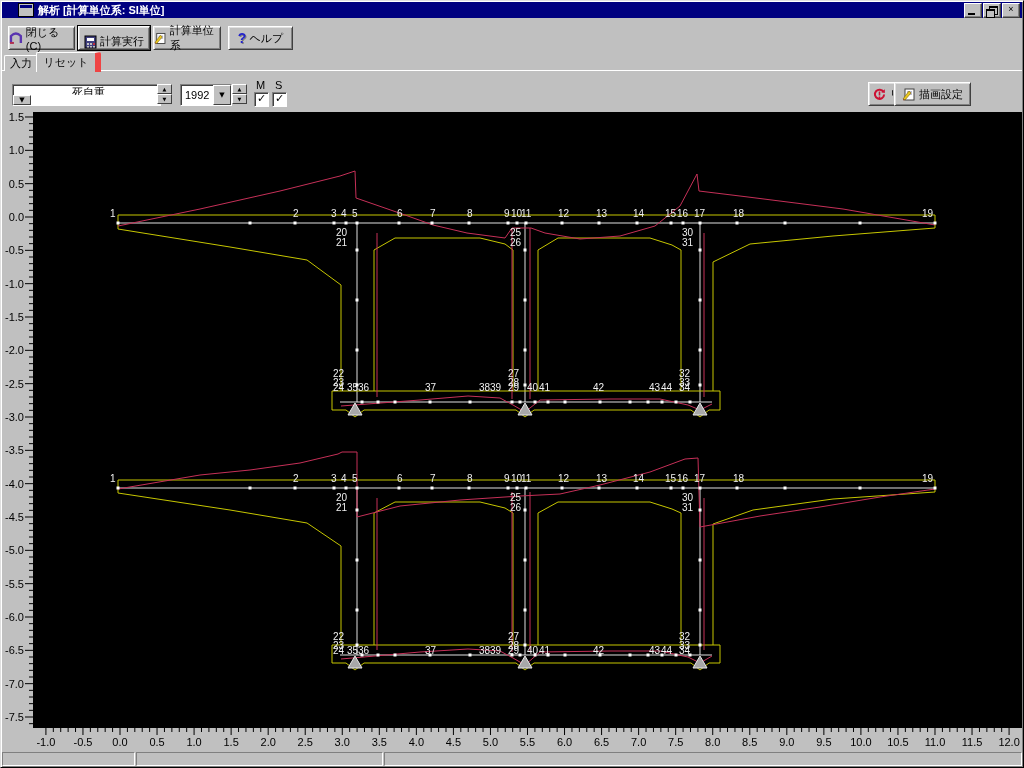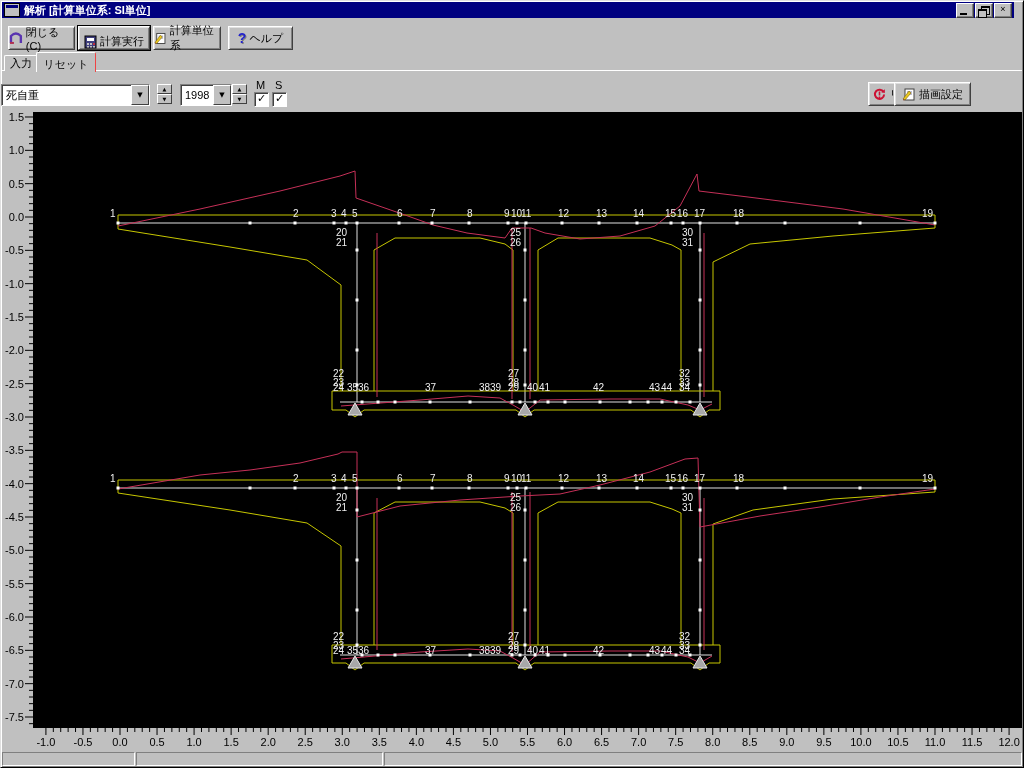--- a/index.html
+++ b/index.html
@@ -2,39 +2,39 @@
 <html><head>
 <meta charset="utf-8">
 <style>
   html,body{margin:0;padding:0;}
   body{width:1024px;height:768px;position:relative;background:#c0c0c0;
        font-family:"Liberation Sans","DejaVu Sans",sans-serif;overflow:hidden;
        -webkit-font-smoothing:none;}
   .win{position:absolute;inset:0;border-top:1px solid #dfdfdf;border-left:1px solid #dfdfdf;
        border-right:1px solid #000;border-bottom:1px solid #000;
        box-shadow:inset 1px 1px 0 #fff, inset -1px -1px 0 #808080;}
-  .titlebar{position:absolute;left:2px;top:2px;right:10px;height:16px;background:#000080;
-       color:#fff;display:flex;align-items:center;padding-left:2px;}
+  .titlebar{position:absolute;left:2px;top:2px;right:2px;height:16px;background:#000080;
+       color:#fff;display:flex;align-items:center;padding-left:16px;}
   .titletext{font-size:11px;font-weight:bold;margin-left:4px;white-space:nowrap;}
   .appicon{width:14px;height:12px;background:#c0c0c0;border:1px solid #000;position:relative;}
   .appicon::before{content:"";position:absolute;left:1px;top:1px;right:1px;height:3px;background:#000080;}
   .wbtns{margin-left:auto;display:flex;gap:0px;padding-right:2px;}
   .wbtn{width:16px;height:13px;background:#c0c0c0;border-top:1px solid #fff;border-left:1px solid #fff;
        border-right:1px solid #404040;border-bottom:1px solid #404040;box-shadow:inset -1px -1px 0 #808080;
        margin-left:1px;position:relative;font-size:9px;line-height:11px;text-align:center;color:#000;}
   .glyph-min{position:absolute;left:3px;bottom:2px;width:7px;height:2px;background:#000;}
   .glyph-rest1{position:absolute;left:5px;top:2px;width:7px;height:6px;border:1px solid #000;border-top-width:2px;}
   .glyph-rest2{position:absolute;left:2px;top:5px;width:7px;height:6px;border:1px solid #000;border-top-width:2px;background:#c0c0c0;}
   .btn{position:absolute;background:#c0c0c0;border-top:1px solid #fff;border-left:1px solid #fff;
        border-right:1px solid #404040;border-bottom:1px solid #404040;
        box-shadow:inset 1px 1px 0 #dfdfdf, inset -1px -1px 0 #808080;
        display:flex;align-items:center;justify-content:center;gap:3px;font-size:11px;color:#000;}
   .btn.default{outline:1px solid #000;}
   .tab{position:absolute;background:#c0c0c0;border-top:1px solid #fff;border-left:1px solid #fff;
-       border-right:1px solid #ef4444;font-size:11px;display:flex;align-items:flex-end;justify-content:center;
+       border-right:6px solid #ef4444;font-size:11px;display:flex;align-items:center;justify-content:center;
        border-top-left-radius:2px;border-top-right-radius:2px;}
   .client{position:absolute;left:2px;top:70px;width:1020px;height:680px;background:#c0c0c0;
        border-top:1px solid #fff;}
   .combo{position:absolute;background:#fff;border:1px solid;border-color:#808080 #fff #fff #808080;
        box-shadow:inset 1px 1px 0 #404040;display:flex;align-items:center;}
   .combo .val{flex:1;font-size:11px;padding-left:4px;color:#000;white-space:nowrap;overflow:hidden;}
   .combo .drop{width:16px;align-self:stretch;background:#c0c0c0;border-top:1px solid #fff;border-left:1px solid #fff;
        border-right:1px solid #404040;border-bottom:1px solid #404040;display:flex;align-items:center;justify-content:center;
        font-size:7px;font-family:"DejaVu Sans",sans-serif;}
   .spinner{position:absolute;width:15px;display:flex;flex-direction:column;}
@@ -107,30 +107,30 @@
 
 <div class="tab" style="left:4px;top:55px;width:32px;height:15px;z-index:1;">
   <span>入力</span>
 </div>
 <div class="tab" style="left:36px;top:52px;width:58px;height:19px;z-index:3;">
   <span>リセット</span>
 </div>
 
 <div class="client"></div>
 
-<div class="combo" style="left:1px;top:84px;width:147px;height:20px;z-index:4;">
+<div class="combo" style="left:12px;top:84px;width:147px;height:20px;z-index:4;flex-direction:column;">
   <div class="val">死自重</div>
   <div class="drop">▼</div>
 </div>
 <div class="spinner" style="left:157px;top:84px;height:20px;z-index:4;">
   <div class="spinbtn">▲</div>
   <div class="spinbtn">▼</div>
 </div>
 <div class="combo" style="left:180px;top:84px;width:50px;height:20px;z-index:4;">
-  <div class="val">1998</div>
+  <div class="val">1992</div>
   <div class="drop">▼</div>
 </div>
 <div class="spinner" style="left:232px;top:84px;height:20px;z-index:4;">
   <div class="spinbtn">▲</div>
   <div class="spinbtn">▼</div>
 </div>
 <div class="cklabel" style="left:256px;top:79px;z-index:4;">M</div>
 <div class="checkbox" style="left:254px;top:92px;z-index:4;">✓</div>
 <div class="cklabel" style="left:275px;top:79px;z-index:4;">S</div>
 <div class="checkbox" style="left:272px;top:92px;z-index:4;">✓</div>

